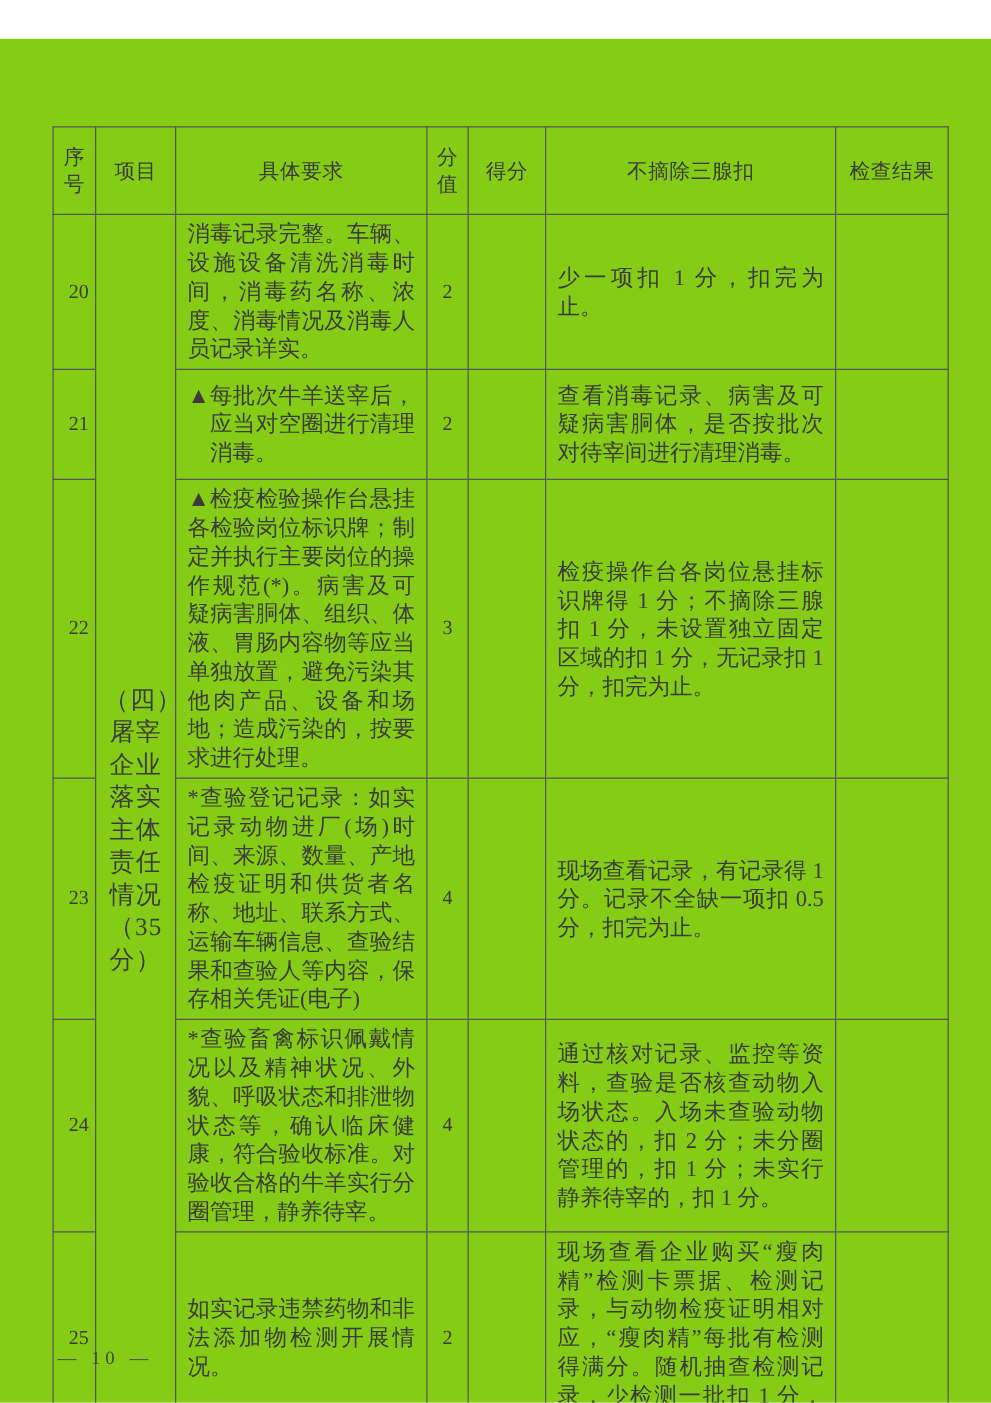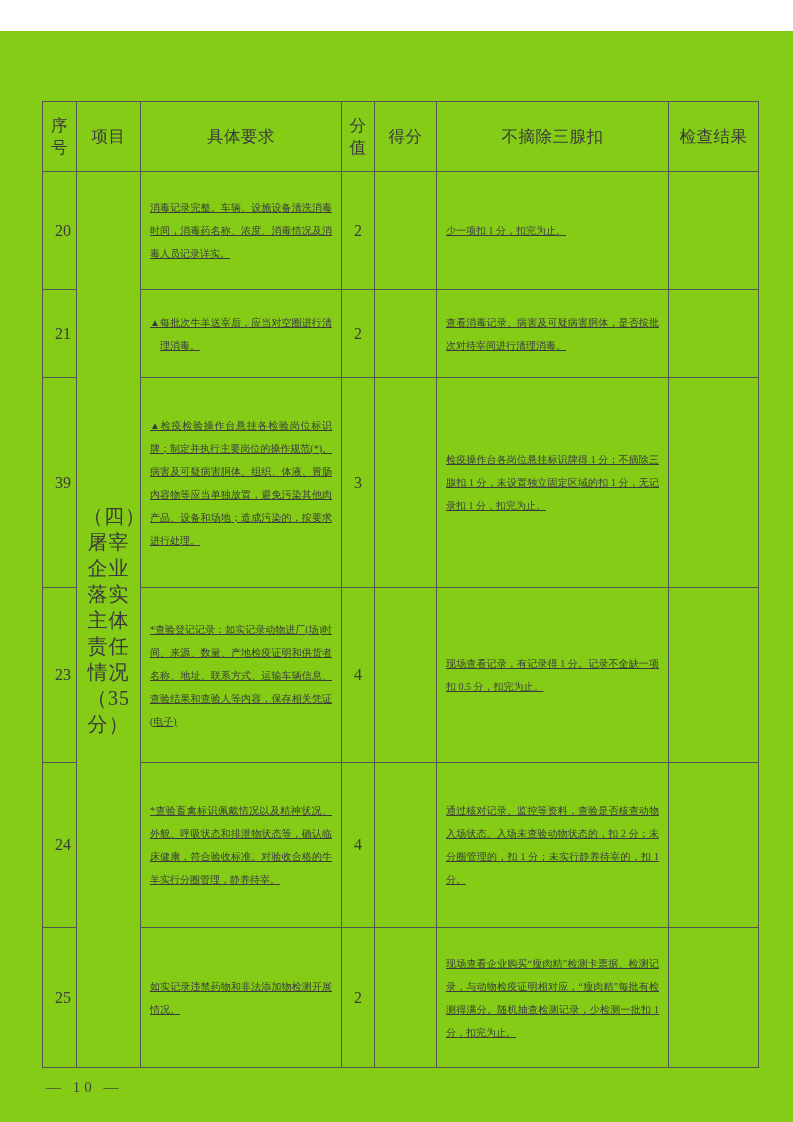--- a/index.html
+++ b/index.html
@@ -56,24 +56,23 @@
     text-align: center;
     font-size: 20px;
     line-height: 26px;
     padding: 2px 6px;
     letter-spacing: 1px;
   }
   td.c-text {
     padding: 4px 9px;
   }
   .txt {
-    font-size: 10px;
+    font-size: 18px;
     line-height: 23px;
     text-align: justify;
-    text-decoration: underline;
   }
   .hang-indent {
     padding-left: 1em;
     text-indent: -1em;
   }
   .footer {
     position: absolute;
     left: 46px;
     top: 1048px;
     font-size: 15px;
@@ -129,21 +128,21 @@
       </td>
       <td class="c-center">2</td>
       <td class="c-center"></td>
       <td class="c-text">
         <div class="txt">查看消毒记录、病害及可疑病害胴体，是否按批次对待宰间进行清理消毒。</div>
       </td>
       <td class="c-center"></td>
     </tr>
 
     <tr class="h210">
-      <td class="c-center">39</td>
+      <td class="c-center">22</td>
       <td class="c-text">
         <div class="txt">▲检疫检验操作台悬挂各检验岗位标识牌；制定并执行主要岗位的操作规范(*)。病害及可疑病害胴体、组织、体液、胃肠内容物等应当单独放置，避免污染其他肉产品、设备和场地；造成污染的，按要求进行处理。</div>
       </td>
       <td class="c-center">3</td>
       <td class="c-center"></td>
       <td class="c-text">
         <div class="txt">检疫操作台各岗位悬挂标识牌得 1 分；不摘除三腺扣 1 分，未设置独立固定区域的扣 1 分，无记录扣 1 分，扣完为止。</div>
       </td>
       <td class="c-center"></td>
     </tr>

